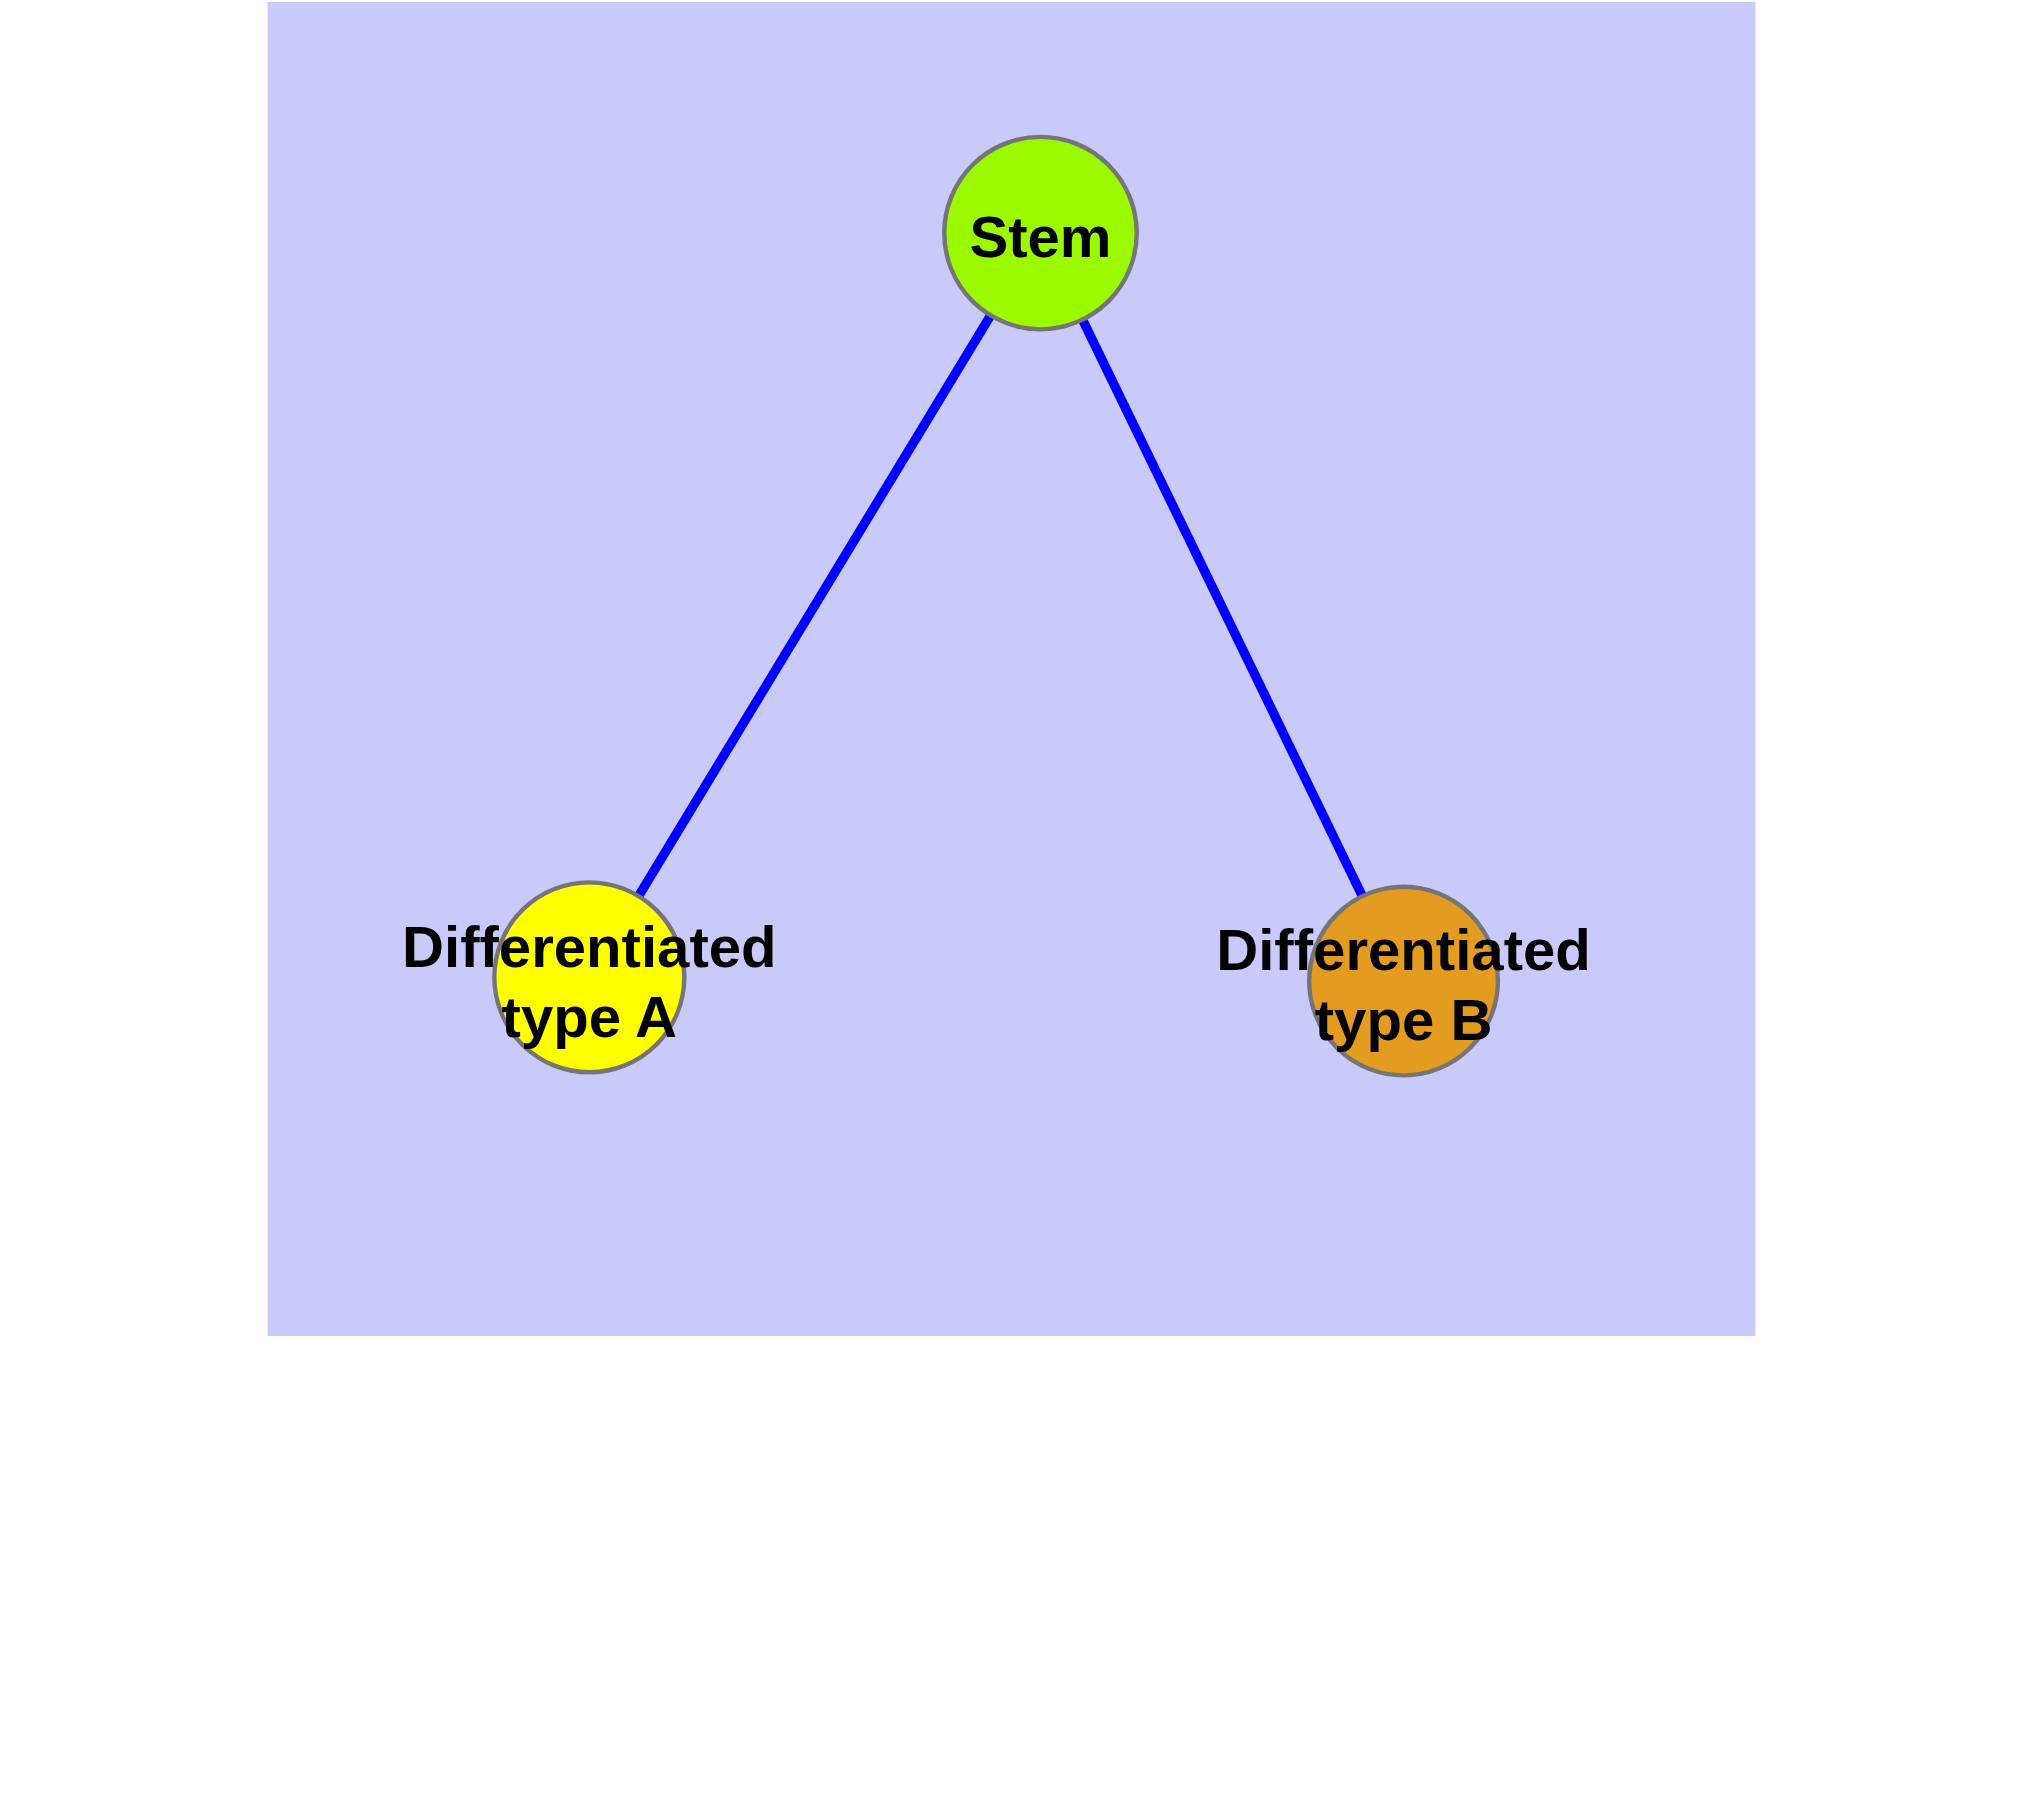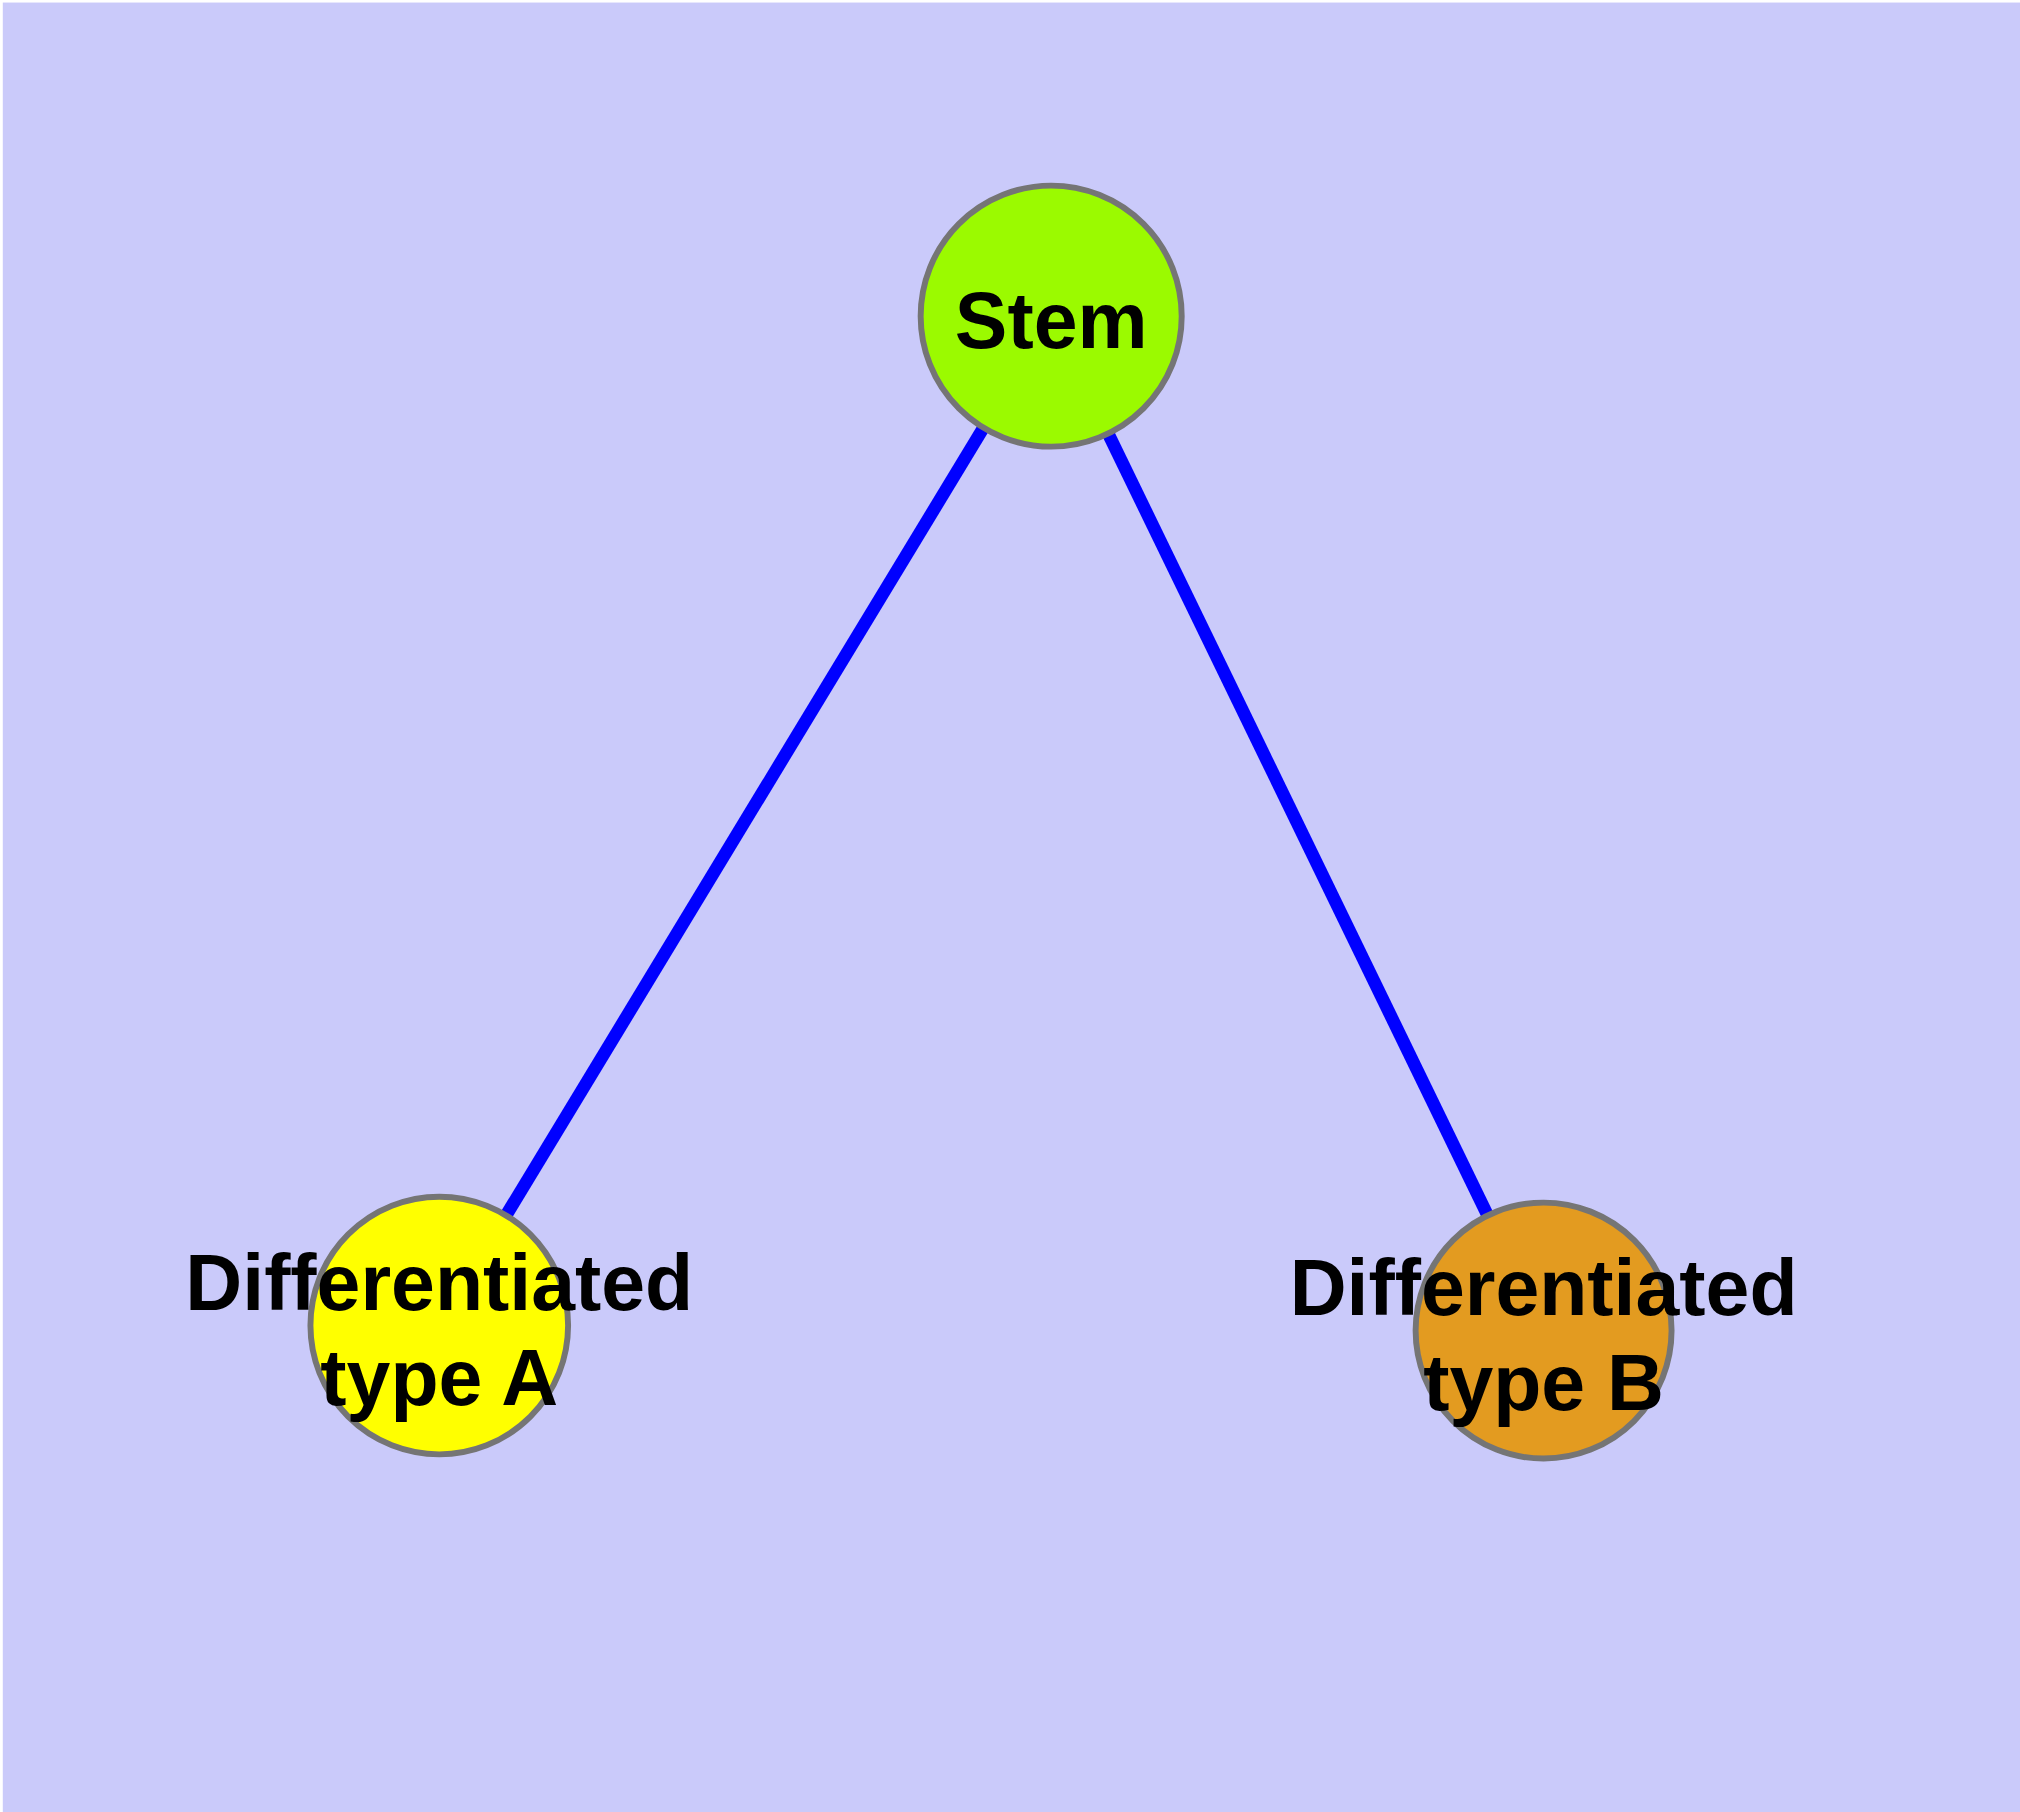--- a/index.html
+++ b/index.html
@@ -3,21 +3,21 @@
 <meta charset="utf-8">
 <style>
   html, body {
     margin: 0;
     padding: 0;
     background: #ffffff;
     font-family: "Liberation Sans", "DejaVu Sans", sans-serif;
   }
   .stage {
     width: 2021px;
-    height: 1812px;
+    height: 1336px;
     position: relative;
     overflow: hidden;
   }
   .stage svg {
     display: block;
     width: 100%;
     height: 100%;
   }
   .node-label {
     font-family: "Liberation Sans", "DejaVu Sans", sans-serif;

